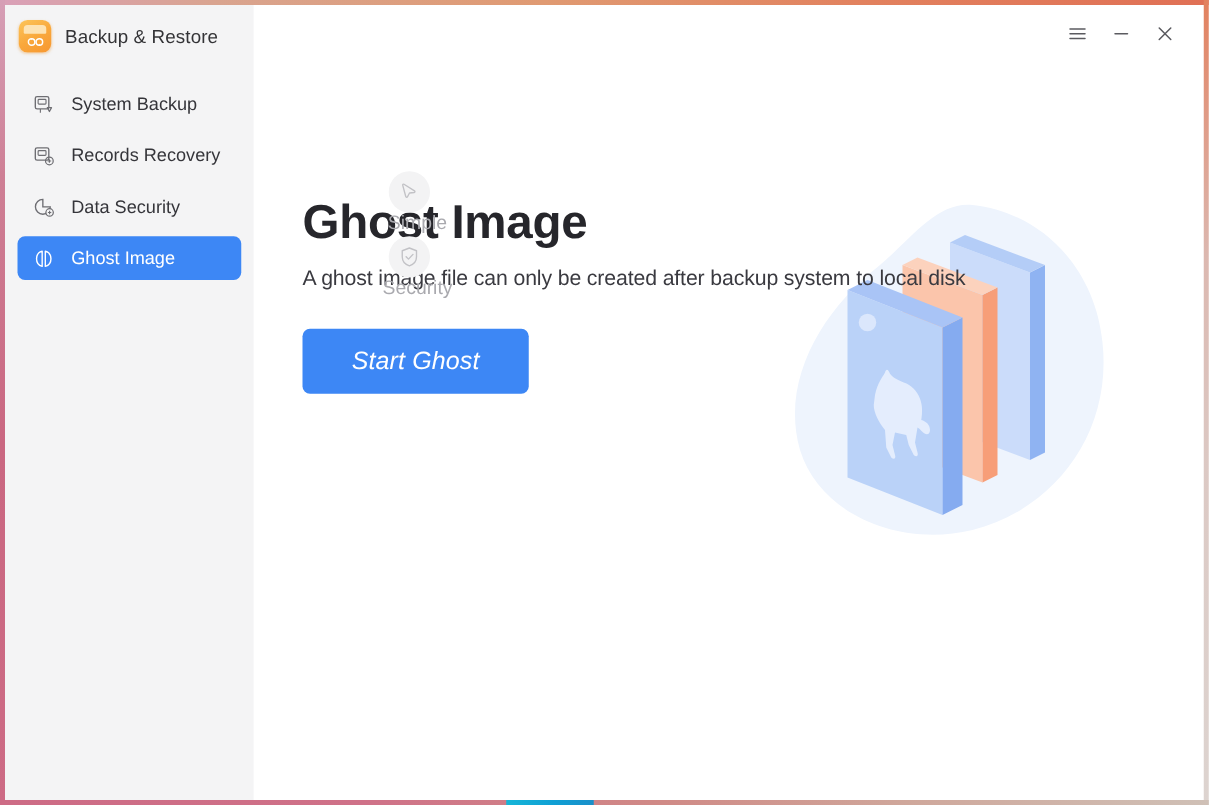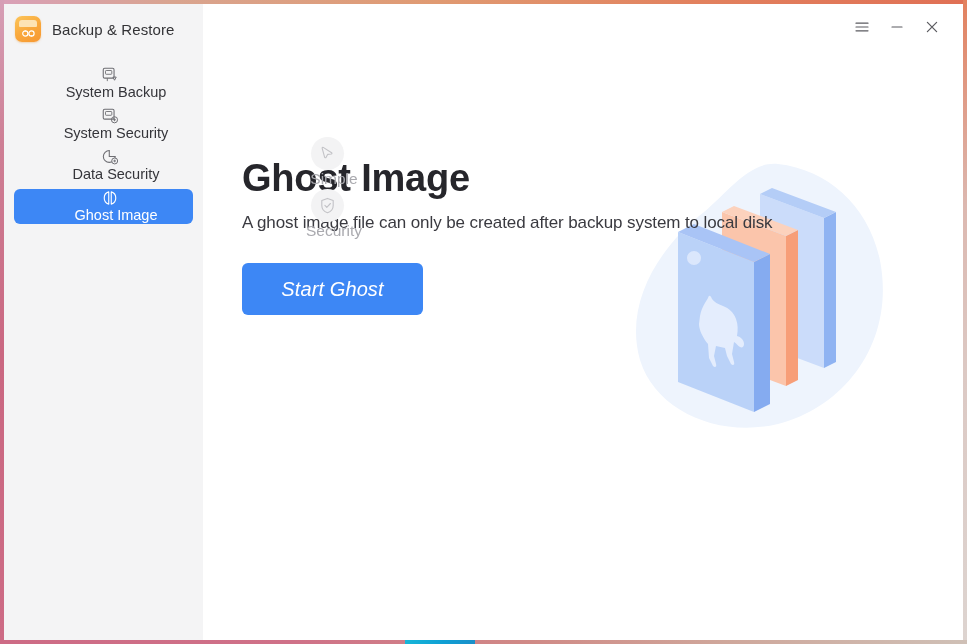--- a/index.html
+++ b/index.html
@@ -116,21 +116,20 @@
   }
   .nav-item {
     display: flex;
     align-items: center;
     height: 35px;
     margin-bottom: 6px;
     border-radius: 6px;
     padding-left: 12px;
     box-sizing: border-box;
     cursor: default;
-    flex-direction: column;
   }
   .nav-item .nav-icon {
     width: 18px; height: 18px;
     flex: 0 0 18px;
     display: block;
     color: #6e6e73;
   }
   .nav-item .nav-label {
     margin-left: 13px;
     font-size: 14.5px;
@@ -297,21 +296,21 @@
           <span class="nav-label">System Backup</span>
         </div>
 
         <div class="nav-item">
           <svg class="nav-icon" viewBox="0 0 20 20">
             <rect x="2.5" y="2.5" width="12" height="11" rx="1.6" fill="none" stroke="currentColor" stroke-width="1.2"></rect>
             <rect x="5" y="5" width="7" height="4.2" rx="0.8" fill="none" stroke="currentColor" stroke-width="1"></rect>
             <circle cx="15" cy="14.2" r="3.4" fill="none" stroke="currentColor" stroke-width="1.1"></circle>
             <path d="M13.4 14.2 L16.6 14.2 M15 12.6 L15 15.8" stroke="currentColor" stroke-width="1"></path>
           </svg>
-          <span class="nav-label">System Security</span>
+          <span class="nav-label">Records Recovery</span>
         </div>
 
 
         <div class="nav-item">
           <svg class="nav-icon" viewBox="0 0 20 20">
             <path d="M9.2 2.8 A6.6 6.6 0 1 0 15.8 9.4 L9.2 9.4 Z" fill="none" stroke="currentColor" stroke-width="1.2"></path>
             <circle cx="15.2" cy="14.4" r="3.3" fill="#f4f4f5" stroke="currentColor" stroke-width="1.1"></circle>
             <path d="M13.7 14.4 L16.7 14.4 M15.2 12.9 L15.2 15.9" stroke="currentColor" stroke-width="1"></path>
           </svg>
           <span class="nav-label">Data Security</span>

